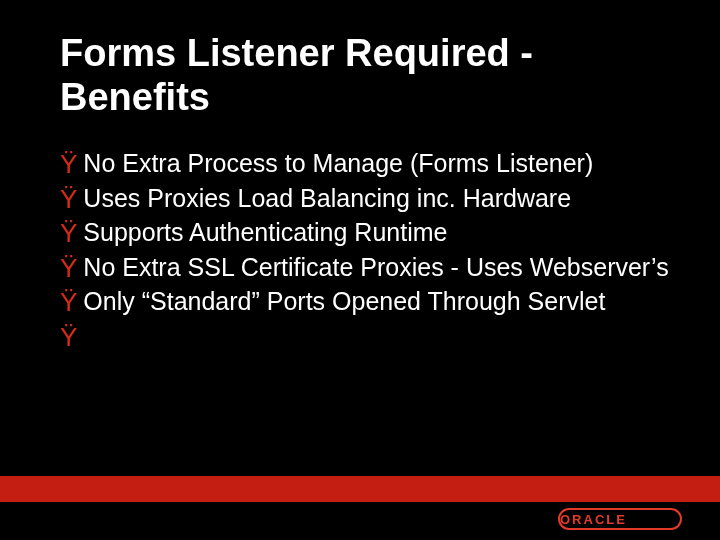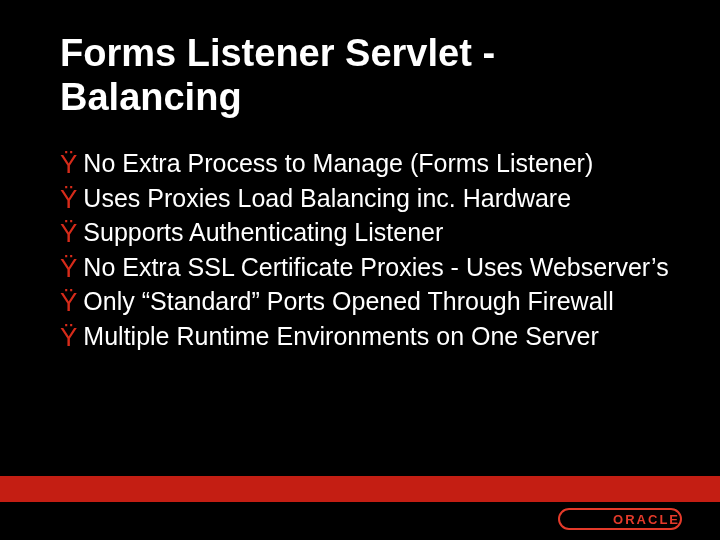--- a/index.html
+++ b/index.html
@@ -67,61 +67,60 @@
     height: 22px;
   }
   .logo-box {
     width: 124px;
     height: 22px;
     border: 2px solid #e43a2a;
     border-radius: 11px / 11px;
     box-sizing: border-box;
     display: flex;
     align-items: center;
-    justify-content: flex-end;
+    justify-content: flex-start;
   }
   .logo-text {
     color: #e43a2a;
     font-size: 13px;
     font-weight: bold;
     letter-spacing: 2px;
     font-family: Arial, Helvetica, sans-serif;
   }
 </style>
 </head>
 <body>
 
 <div class="slide">
 
-  <div class="title">Forms Listener Servlet - Balancing</div>
+  <div class="title">Forms Listener Required - Benefits</div>
 
   <div class="content">
     <div class="bullet-row">
       <span class="bullet-mark">Ÿ</span>
       <span class="bullet-text">No Extra Process to Manage (Forms Listener)</span>
     </div>
     <div class="bullet-row">
       <span class="bullet-mark">Ÿ</span>
       <span class="bullet-text">Uses Proxies Load Balancing inc. Hardware</span>
     </div>
     <div class="bullet-row">
       <span class="bullet-mark">Ÿ</span>
-      <span class="bullet-text">Supports Authenticating Listener</span>
+      <span class="bullet-text">Supports Authenticating Runtime</span>
     </div>
     <div class="bullet-row">
       <span class="bullet-mark">Ÿ</span>
       <span class="bullet-text"> No Extra SSL Certificate Proxies - Uses Webserver’s</span>
     </div>
     <div class="bullet-row">
       <span class="bullet-mark">Ÿ</span>
-      <span class="bullet-text">Only “Standard” Ports Opened Through Firewall</span>
+      <span class="bullet-text">Only “Standard” Ports Opened Through Servlet</span>
     </div>
     <div class="bullet-row">
       <span class="bullet-mark">Ÿ</span>
-      <span class="bullet-text">Multiple Runtime Environments on One Server</span>
     </div>
   </div>
 
   <div class="footer-bar"></div>
 
   <div class="logo">
     <div class="logo-box">
       <span class="logo-text">ORACLE</span>
     </div>
   </div>

